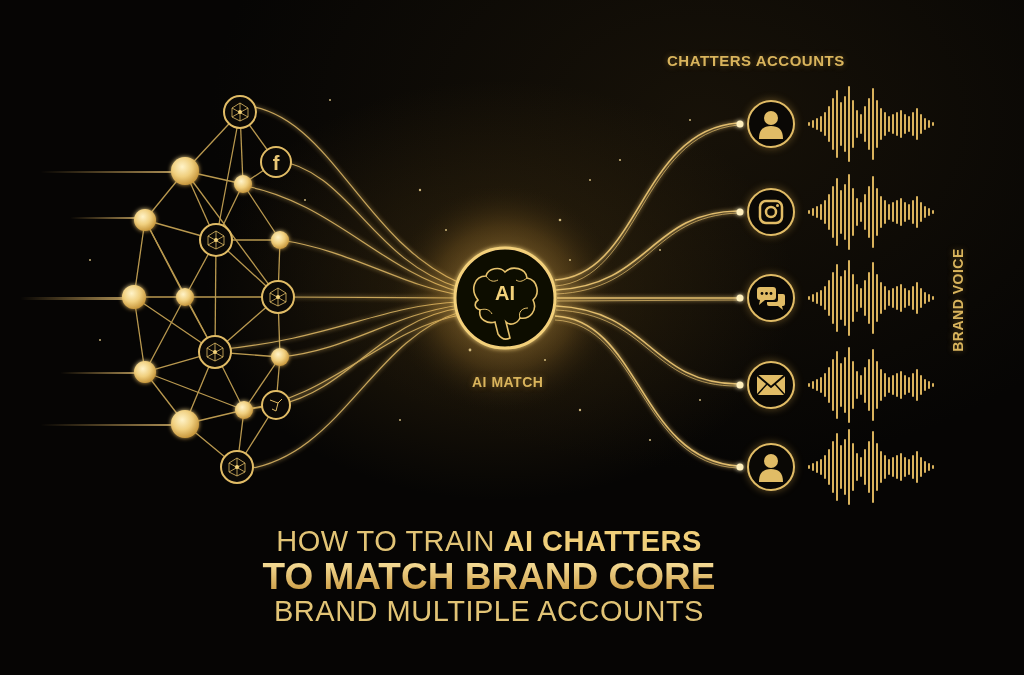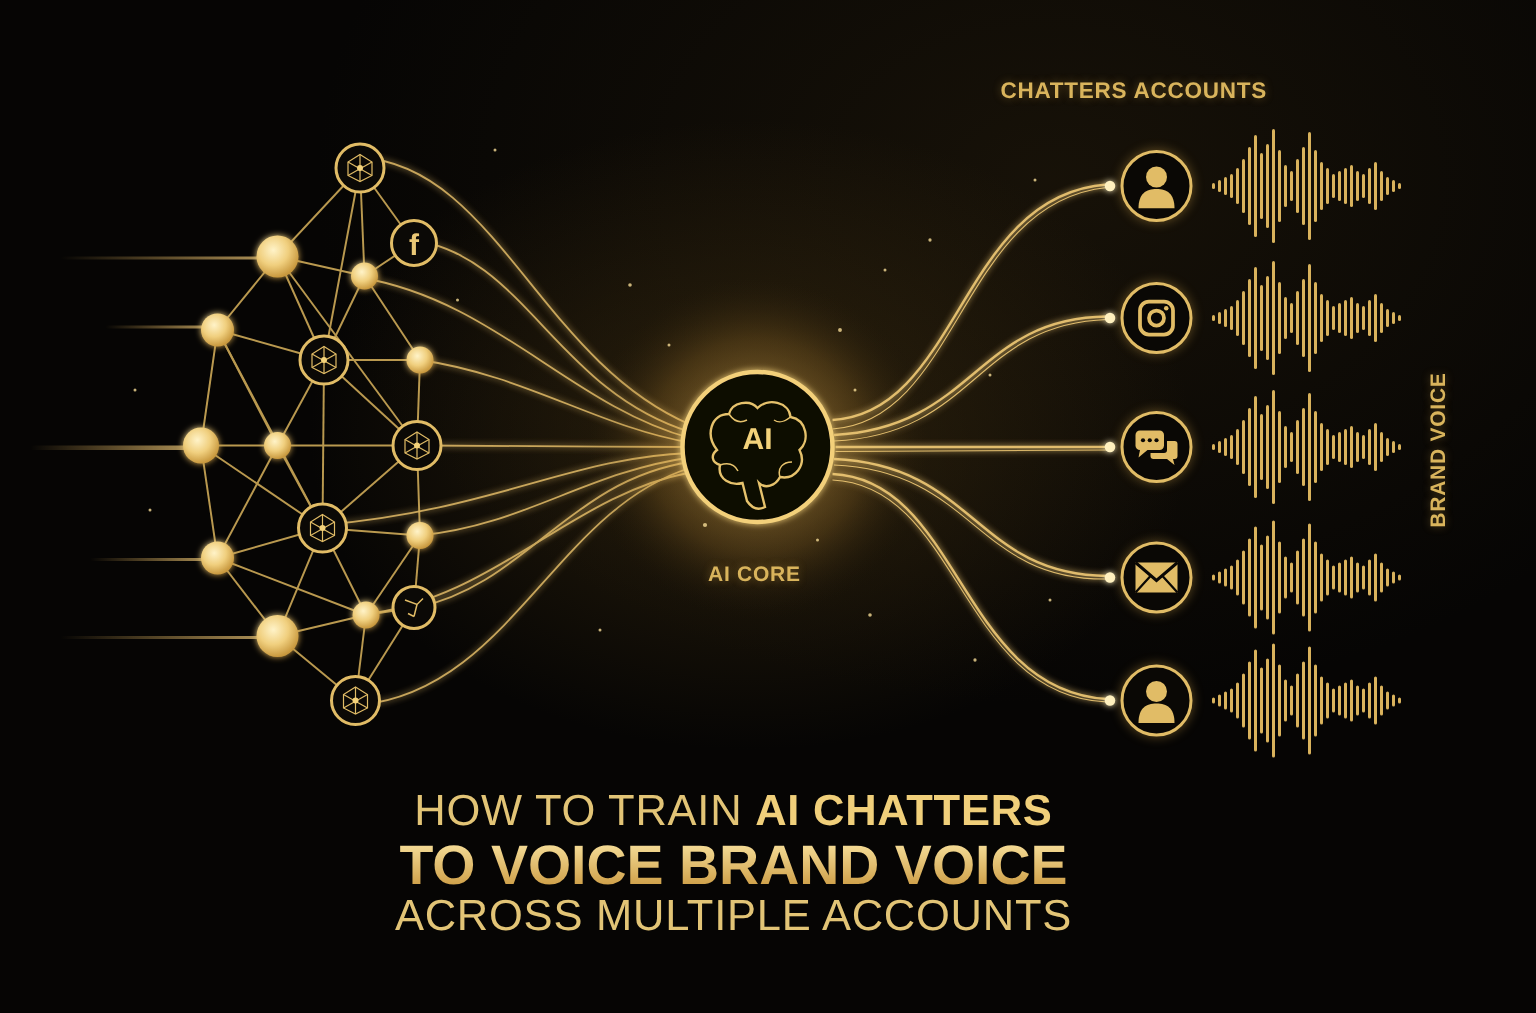--- a/index.html
+++ b/index.html
@@ -437,21 +437,21 @@
   <div class="acct" style="left:747px;top:443px;">
     <svg width="26" height="30" viewBox="0 0 26 30">
         <circle cx="13" cy="9" r="7" fill="#e1bc66"></circle>
         <path d="M1 30 C1 20, 6 17, 13 17 C20 17, 25 20, 25 30 Z" fill="#e1bc66"></path>
       </svg>
   </div>
 
   <div id="core-ai-text" style="position:absolute;left:482px;top:282px;width:46px;text-align:center;font-size:20px;font-weight:bold;color:#f3d27a;">AI</div>
 
   <div id="multi-label" class="label">CHATTERS ACCOUNTS</div>
-  <div id="core-label" class="label">AI CORE</div>
+  <div id="core-label" class="label">AI MATCH</div>
   <div id="brand-label" class="label">BRAND VOICE</div>
 
   <div id="title">
     <span class="line t1"><span>HOW TO TRAIN </span><b>AI CHATTERS</b></span>
-    <span class="line t2">TO VOICE BRAND VOICE</span>
-    <span class="line t3">ACROSS MULTIPLE ACCOUNTS</span>
+    <span class="line t2">TO MATCH BRAND CORE</span>
+    <span class="line t3">BRAND MULTIPLE ACCOUNTS</span>
   </div>
 </div>
 
 </body></html>

